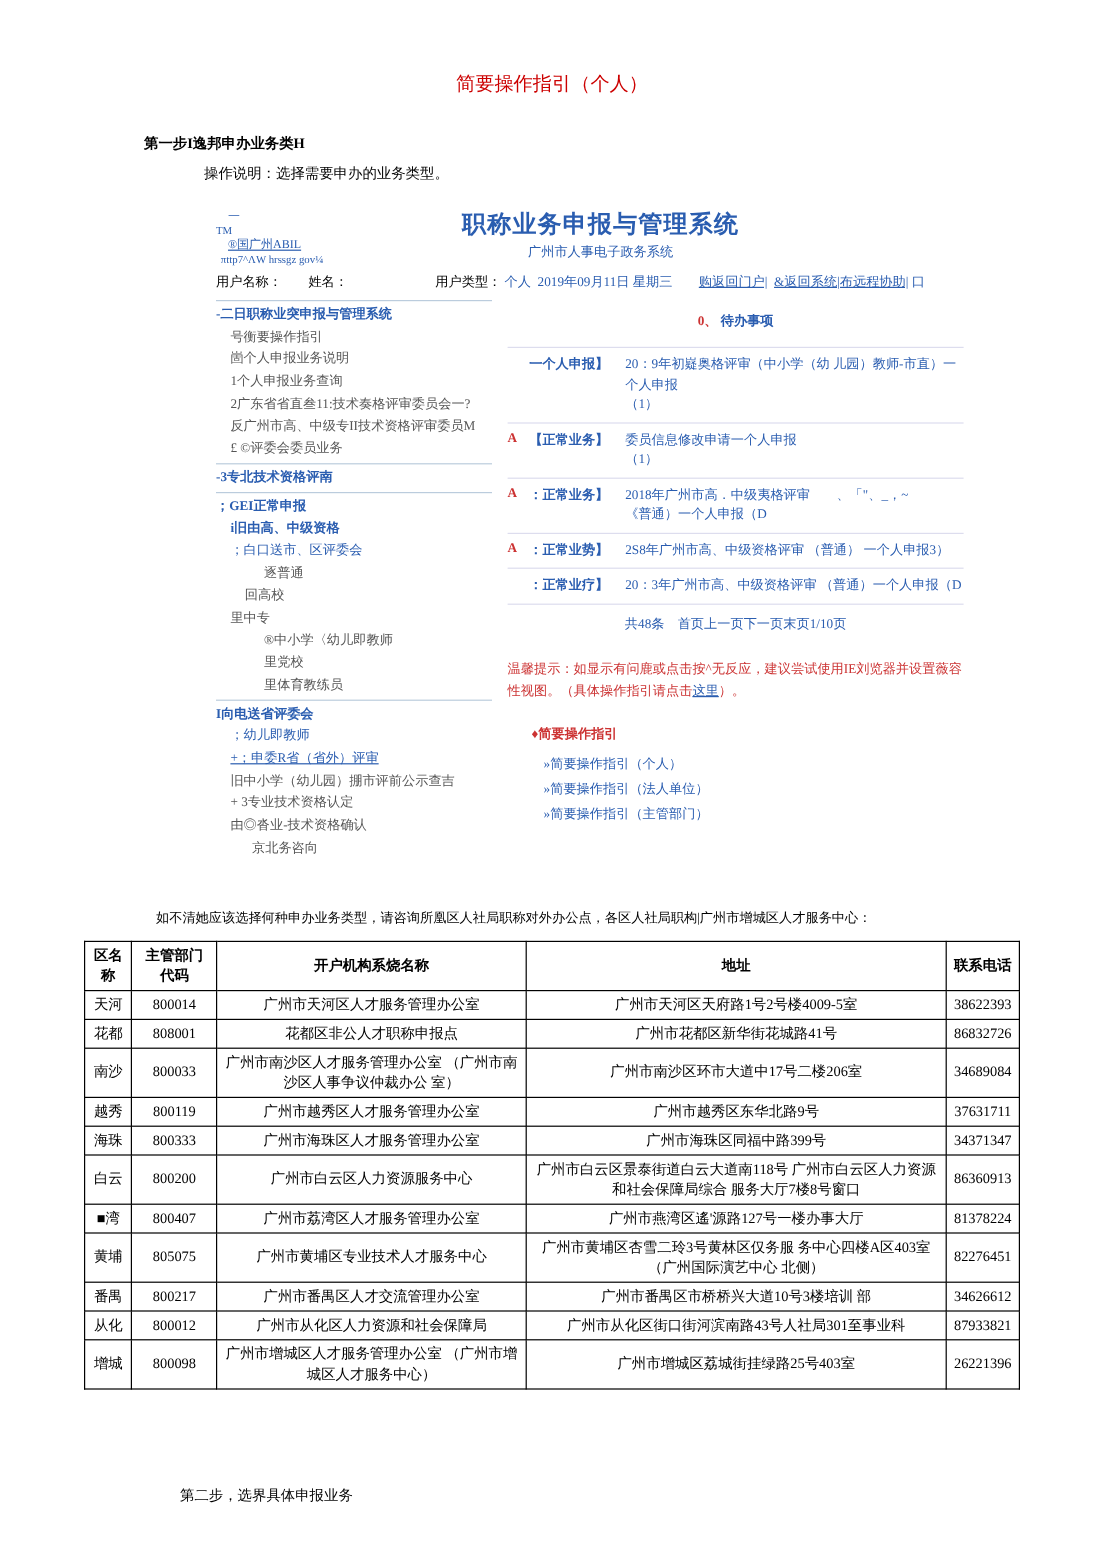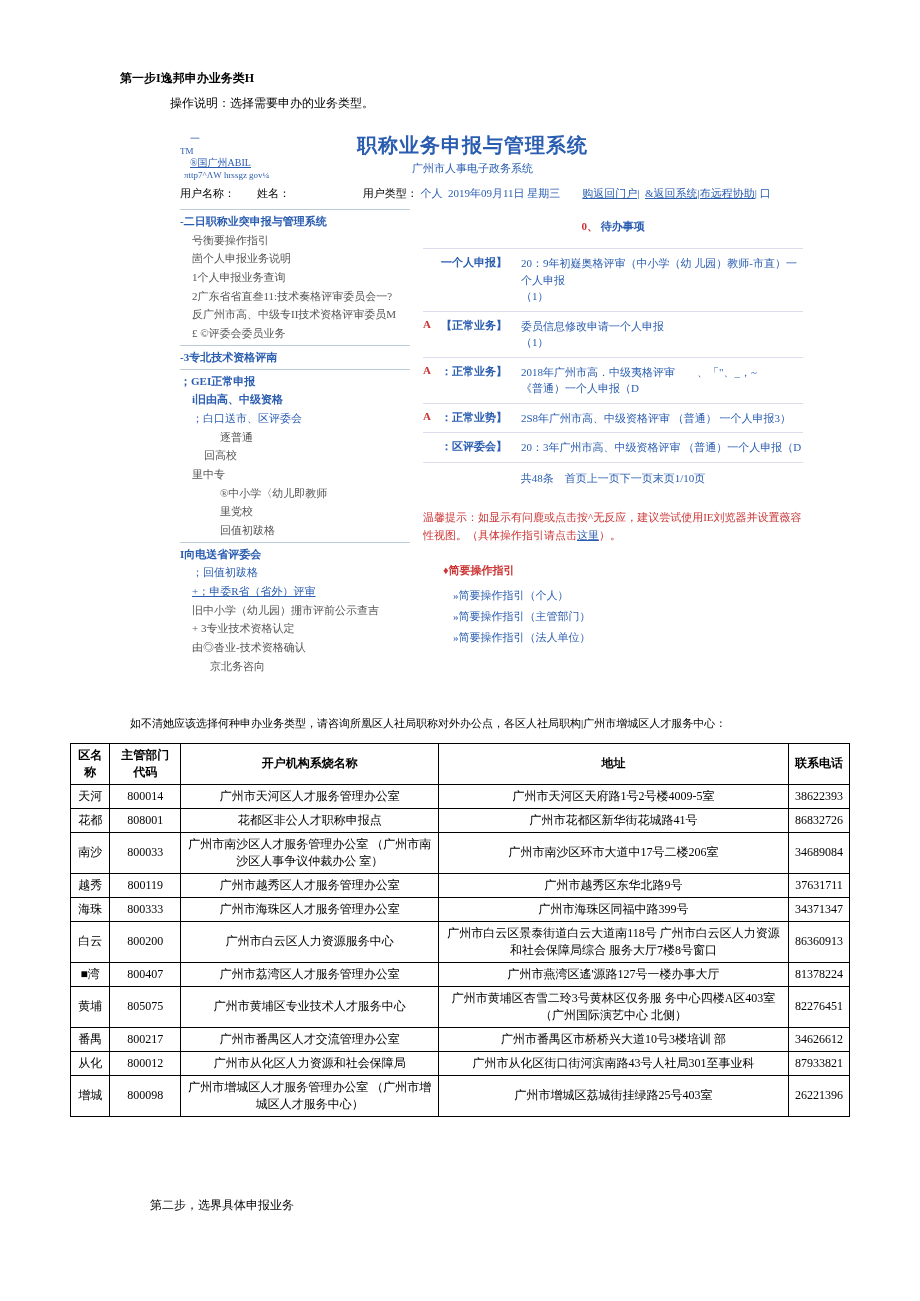--- a/index.html
+++ b/index.html
@@ -9,21 +9,21 @@
     .step-heading { font-size: 12px; font-weight: bold; margin: 10px 0 8px 70px; }
     .instruction { font-size: 12px; margin: 0 0 20px 120px; }
     
     .app-area { margin: 0 50px 30px 130px; }
     .app-header { position: relative; }
     .logo-block { display: inline-block; vertical-align: top; width: 160px; font-size: 10px; color: #2a5db0; }
     .logo-block .line1 { margin-left: 10px; }
     .logo-block .tm { padding-right: 10px; color: #2a5db0; font-size: 9px; }
     .logo-block .brand { text-decoration: underline; margin-left: 10px; }
     .logo-block .url { margin-left: 4px; font-size: 9px; }
-    .sys-title-block { display: inline-block; vertical-align: top; margin-left: 14px; }
+    .sys-title-block { display: inline-block; vertical-align: top; margin-left: 42px; }
     .sys-title { color: #2a5db0; font-size: 20px; font-weight: bold; letter-spacing: 1px; }
     .sys-sub { color: #2a5db0; font-size: 11px; text-align: center; margin-top: 2px; }
     
     .userbar { margin-top: 6px; font-size: 11px; }
     .userbar .left { display: inline-block; width: 180px; }
     .userbar .right { display: inline-block; }
     .blue { color: #2a5db0; }
     .link { color: #2a5db0; text-decoration: underline; cursor: pointer; }
     
     .main-columns { margin-top: 6px; }
@@ -54,20 +54,21 @@
     .contact-table th { font-weight: bold; text-align: center; }
     .contact-table td { text-align: center; font-family: Liberation Serif, serif; }
     .contact-table td.addr, .contact-table td.org { text-align: center; }
     
     .step2 { margin: 80px 0 0 100px; font-size: 12px; }
   </style>
 </head>
 <body>
 
 <div class="page">
+  <h1 class="doc-title">简要操作指引（个人）</h1>
 
   <div class="step-heading">第一步I逸邦申办业务类H</div>
   <div class="instruction">操作说明：选择需要申办的业务类型。</div>
 
   <div class="app-area">
     <div class="app-header">
       <div class="logo-block">
         <div class="line1">一</div>
         <div class="tm">TM</div>
         <div class="brand">®国广州ABIL</div>
@@ -107,23 +108,23 @@
         <div class="item">£ ©评委会委员业务</div>
         <div class="section-head">-3专北技术资格评南</div>
         <div class="section-head">；GEI正常申报</div>
         <div class="item blue bold">i旧由高、中级资格</div>
         <div class="item blue">；白⼝送市、区评委会</div>
         <div class="item" style="margin-left:40px">逐普通</div>
         <div class="item" style="margin-left:24px">回高校</div>
         <div class="item" style="">里中专</div>
         <div class="item" style="margin-left:40px">®中小学〈幼儿即教师</div>
         <div class="item" style="margin-left:40px">里党校</div>
-        <div class="item" style="margin-left:40px">回值初跋格</div>
+        <div class="item" style="margin-left:40px">里体育教练员</div>
         <div class="section-head">I向电送省评委会</div>
-        <div class="item blue">；回值初跋格</div>
+        <div class="item blue">；幼儿即教师</div>
         <div class="item blue" style="text-decoration:underline">+；申委R省（省外）评审</div>
         <div class="item">旧中小学（幼儿园）掤市评前公示查吉</div>
         <div class="item">+ 3专业技术资格认定</div>
         <div class="item">由◎沓业-技术资格确认</div>
         <div class="item" style="margin-left:30px">京北务咨向</div>
       </div>
 
       <div class="content">
         <div class="pending-title">
           <span class="num">0、</span>
@@ -145,33 +146,33 @@
               <div class="kind">：正常业务】</div>
               <div class="desc">2018年广州市高．中级夷格评审　　、「"、_，~<br>《普通）一个人申报（D</div>
             </div>
             <div class="pending-row">
               <div class="badge">A</div>
               <div class="kind">：正常业势】</div>
               <div class="desc">2S8年广州市高、中级资格评审 （普通） 一个人申报3）</div>
             </div>
             <div class="pending-row">
               <div class="badge"></div>
-              <div class="kind">：区评委会】</div>
+              <div class="kind">：正常业疗】</div>
               <div class="desc">20：3年广州市高、中级资格评审 （普通）一个人申报（D</div>
             </div>
           </div>
         <div class="pager">共48条　首页上一页下一页末页1/10页</div>
         <div class="hint">
           <span>温馨提示：如显示有问鹿或点击按^无反应，建议尝试使用IE刘览器并设置薇容性视图。（具体操作指引请点击</span><span class="link-here">这里</span><span>）。</span>
         </div>
         <div class="guide-head">♦简要操作指引</div>
         <div id="guide-items">
             <div class="guide-item">»简要操作指引（个人）</div>
+            <div class="guide-item">»简要操作指引（法人单位）</div>
             <div class="guide-item">»简要操作指引（主管部门）</div>
-            <div class="guide-item">»简要操作指引（法人单位）</div>
           </div>
       </div>
     </div>
   </div>
 
   <div class="consult">如不清她应该选择何种申办业务类型，请咨询所凰区人社局职称对外办公点，各区人社局职构|广州市增城区人才服务中心：</div>
 
   <table class="contact-table">
     <thead>
         <tr id="thead-row">

